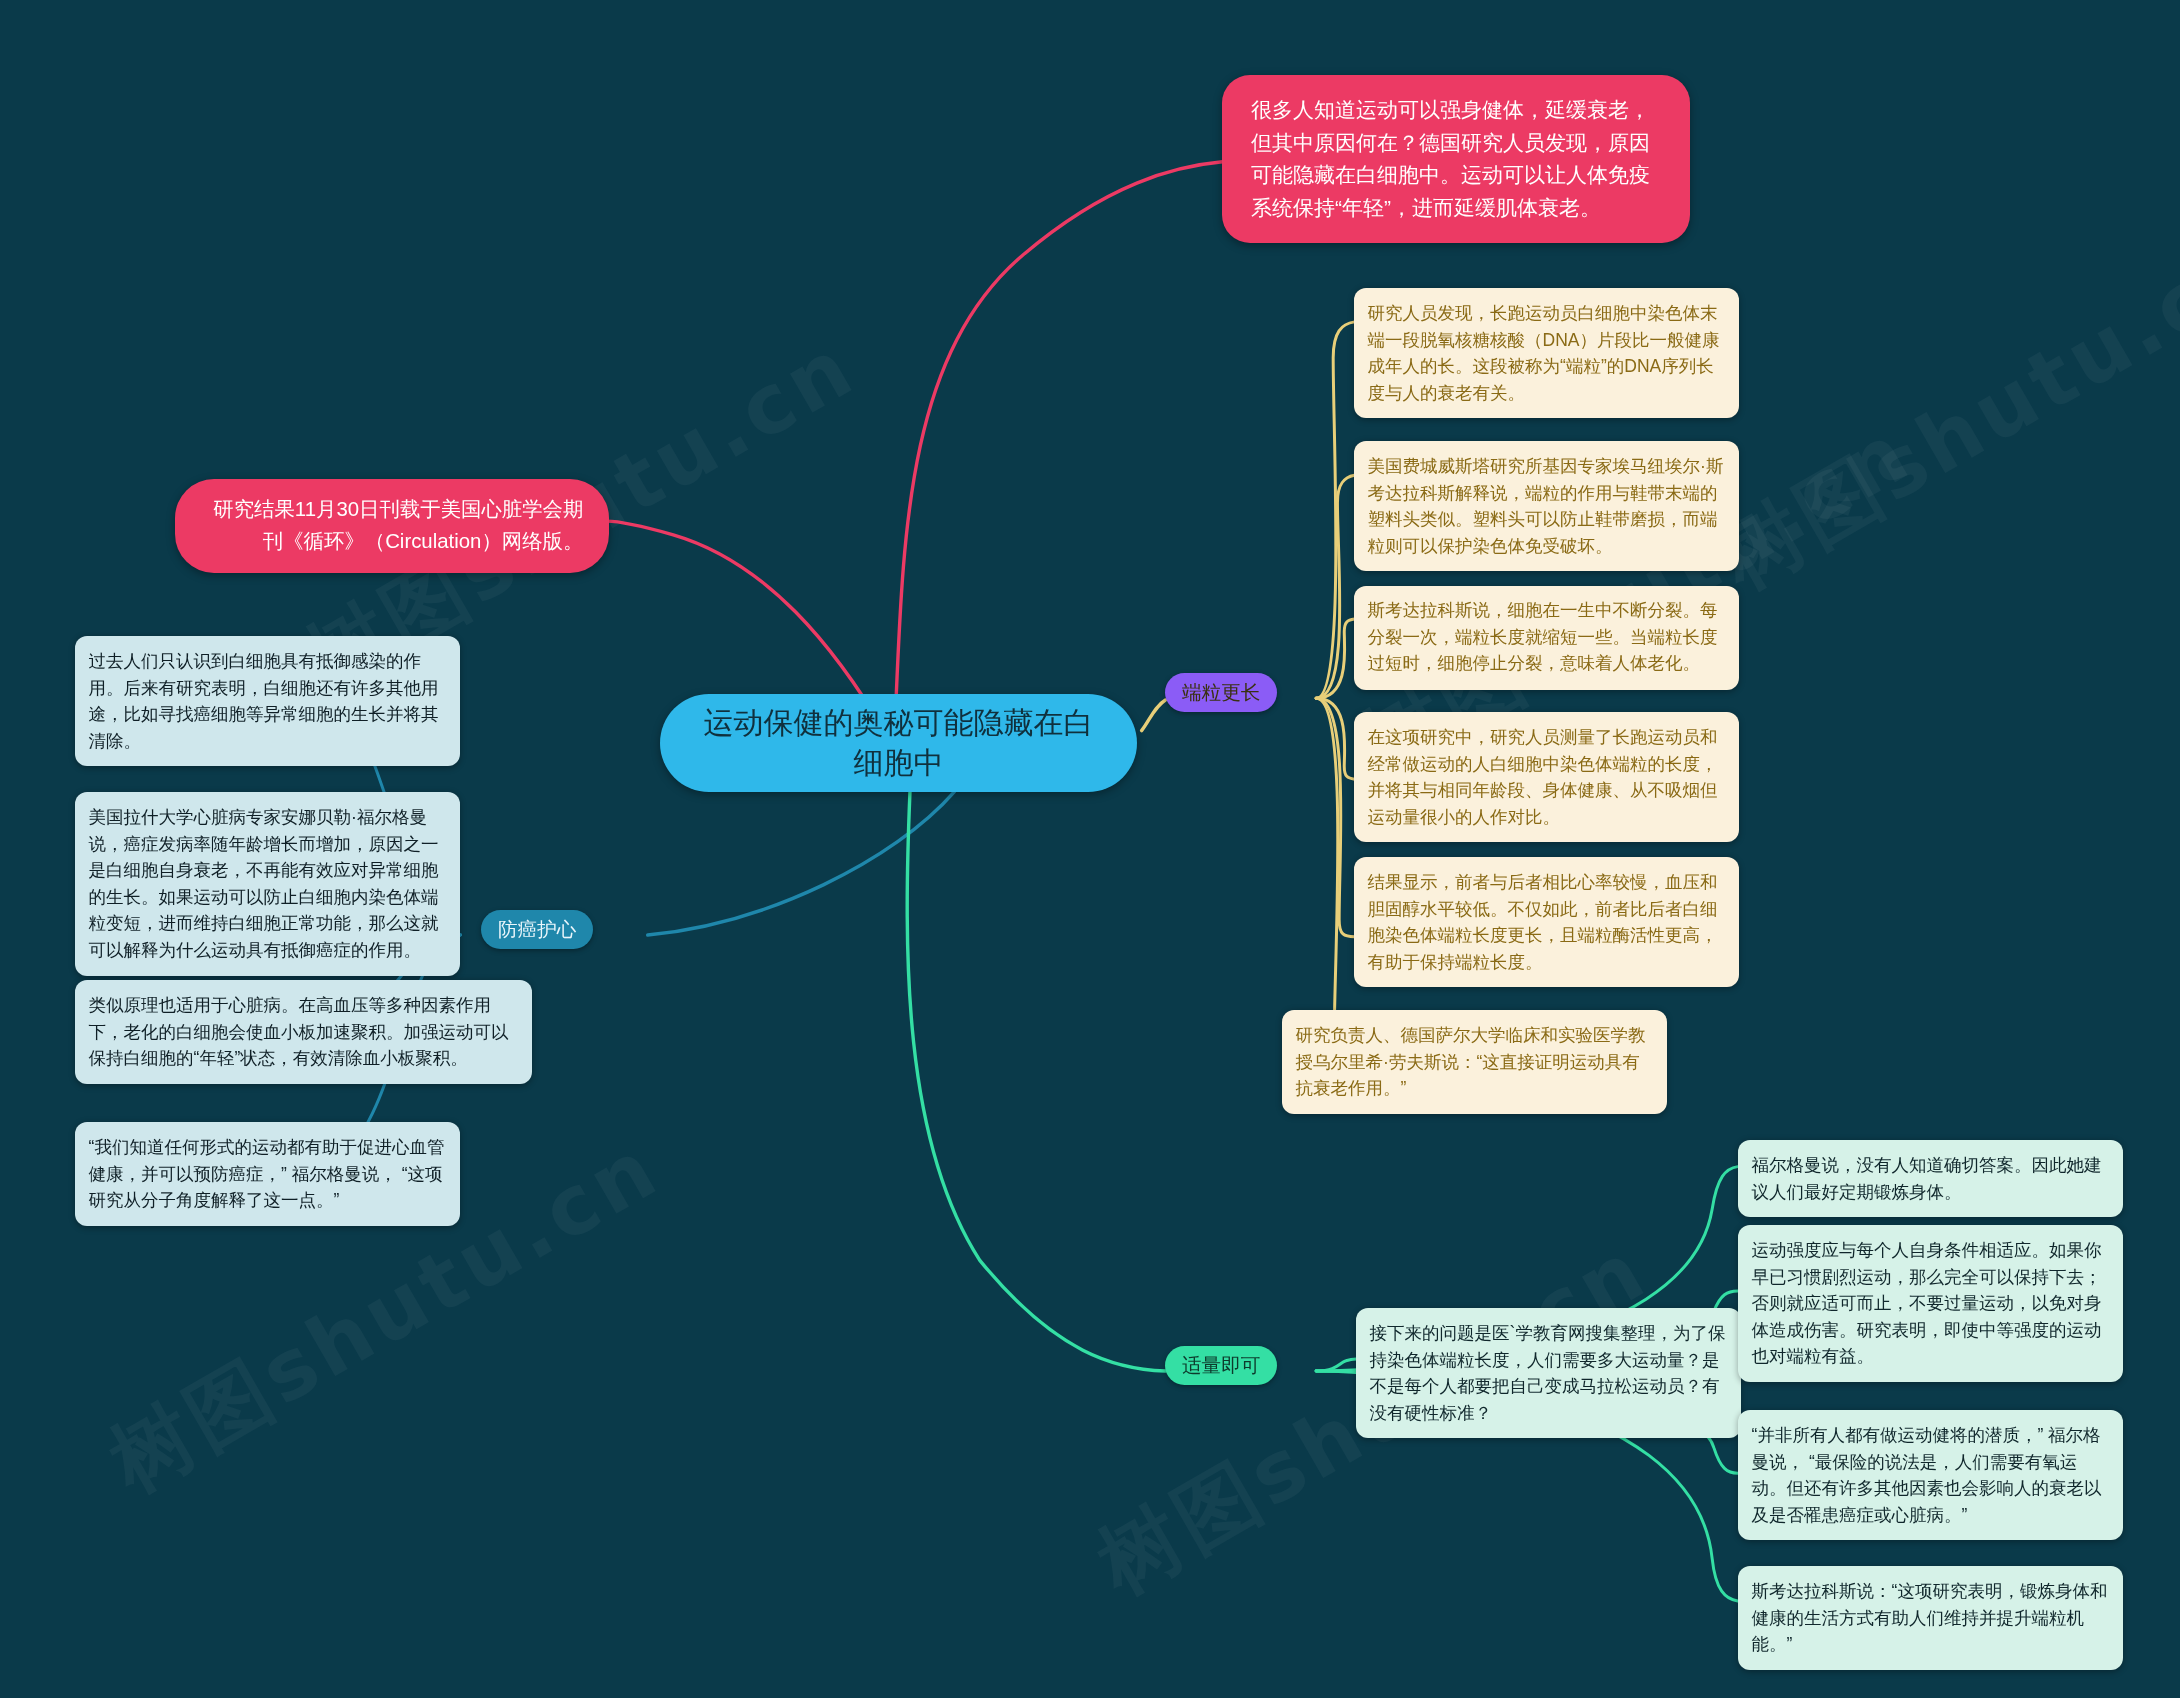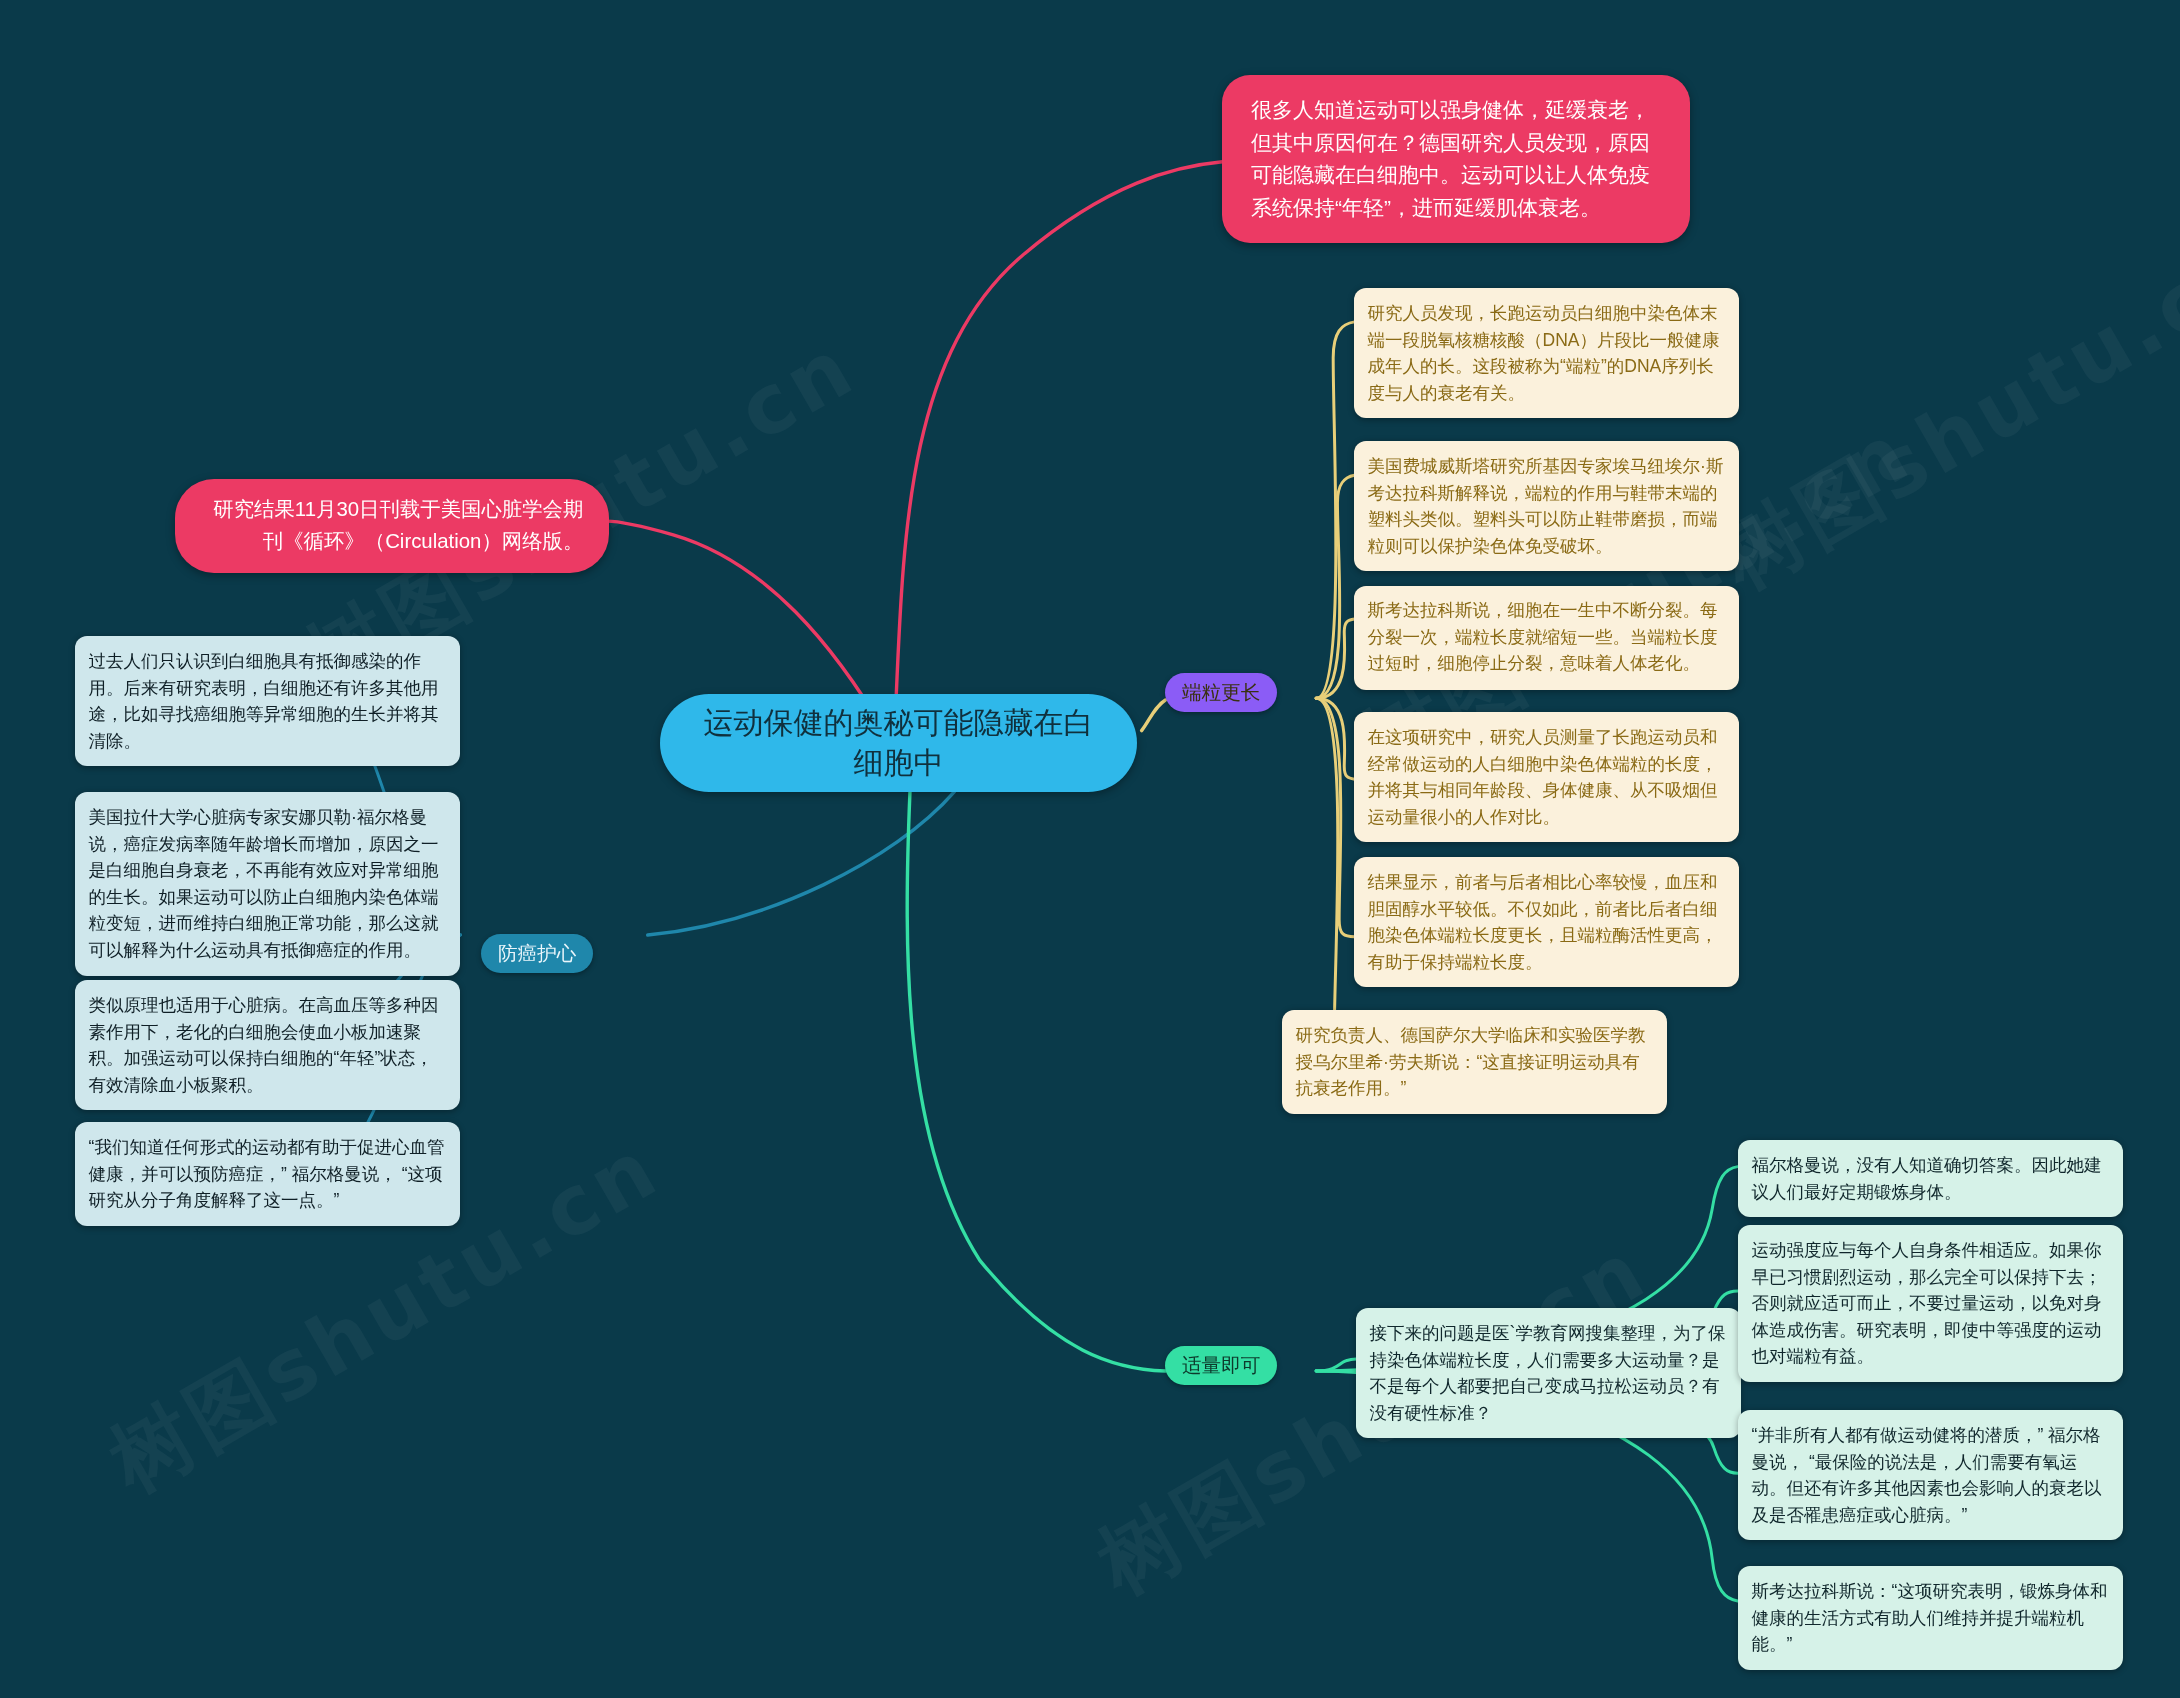--- a/index.html
+++ b/index.html
@@ -35,21 +35,21 @@
 
   
   .pill{
     border-radius:22px;
     display:flex;align-items:center;justify-content:center;
     font-size:19.6px;line-height:1.2;
     padding:7.7px 17px;
     box-shadow:0 1.7px 5.1px rgba(0,0,0,.35);
     white-space:nowrap;
   }
-  .pill.blue{background:#1f87ab;color:#eaf6fb;margin-top:24px;}
+  .pill.blue{background:#1f87ab;color:#eaf6fb;}
   .pill.yellow{background:#8b5cf6;color:#3a3112;}
   .pill.green{background:#34dfa4;color:#0d3a2c;}
 
   
   .bubble-pink{
     background:#ec3a64;color:#ffffff;
     border-radius:28px;
     font-size:21px;line-height:1.55;
     padding:19px 29px;
     box-shadow:0 2.6px 8.5px rgba(0,0,0,.35);
@@ -127,21 +127,21 @@
   <div class="node pill blue" style="left:481px;top:910px;">
     <span>防癌护心</span>
   </div>
 
   <div class="node card cyan" style="left:75px;top:636px;width:385px;">
     <span>过去人们只认识到白细胞具有抵御感染的作用。后来有研究表明，白细胞还有许多其他用途，比如寻找癌细胞等异常细胞的生长并将其清除。</span>
   </div>
   <div class="node card cyan" style="left:75px;top:792px;width:385px;">
     <span>美国拉什大学心脏病专家安娜贝勒·福尔格曼说，癌症发病率随年龄增长而增加，原因之一是白细胞自身衰老，不再能有效应对异常细胞的生长。如果运动可以防止白细胞内染色体端粒变短，进而维持白细胞正常功能，那么这就可以解释为什么运动具有抵御癌症的作用。</span>
   </div>
-  <div class="node card cyan" style="left:75px;top:980px;width:385px;">
+  <div class="node card cyan" style="left:75px;top:980px;width:457px;">
     <span>类似原理也适用于心脏病。在高血压等多种因素作用下，老化的白细胞会使血小板加速聚积。加强运动可以保持白细胞的“年轻”状态，有效清除血小板聚积。</span>
   </div>
   <div class="node card cyan" style="left:75px;top:1122px;width:385px;">
     <span>“我们知道任何形式的运动都有助于促进心血管健康，并可以预防癌症，” 福尔格曼说， “这项研究从分子角度解释了这一点。”</span>
   </div>
 
   <div class="node pill yellow" style="left:1165px;top:673px;">
     <span>端粒更长</span>
   </div>
 

